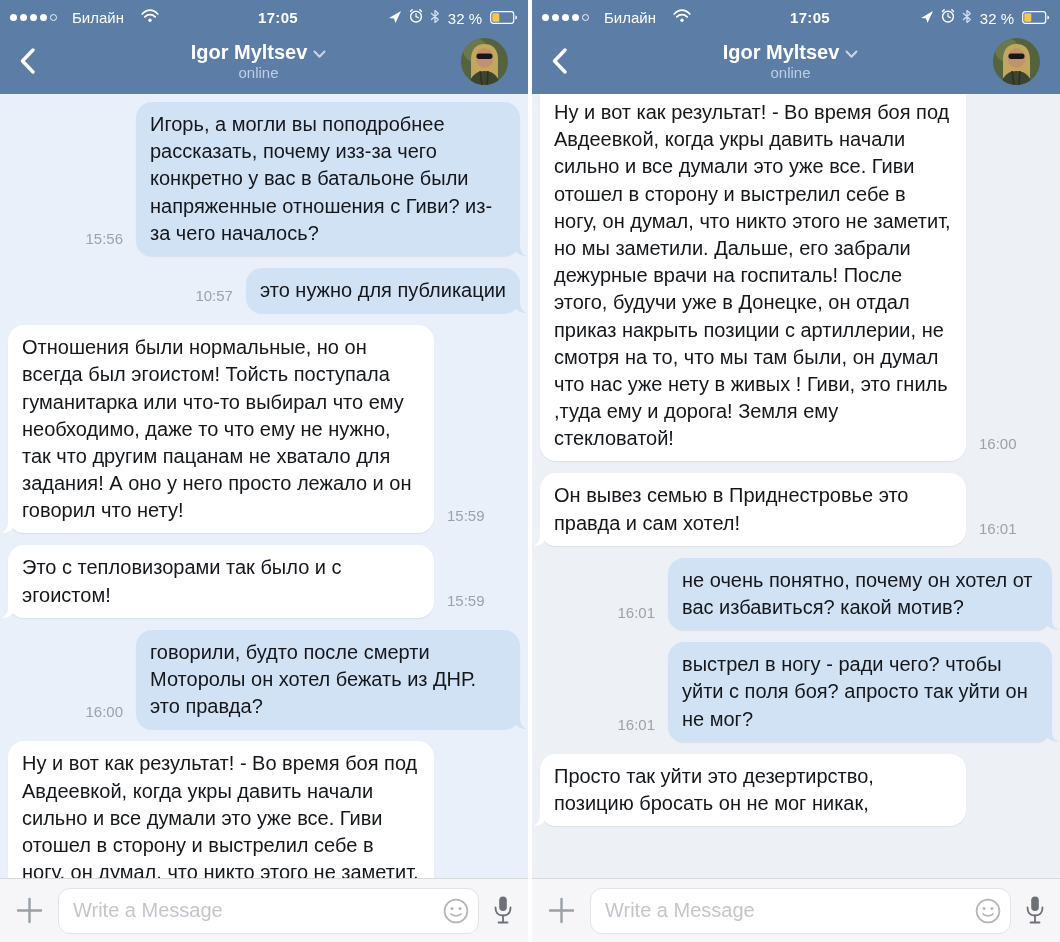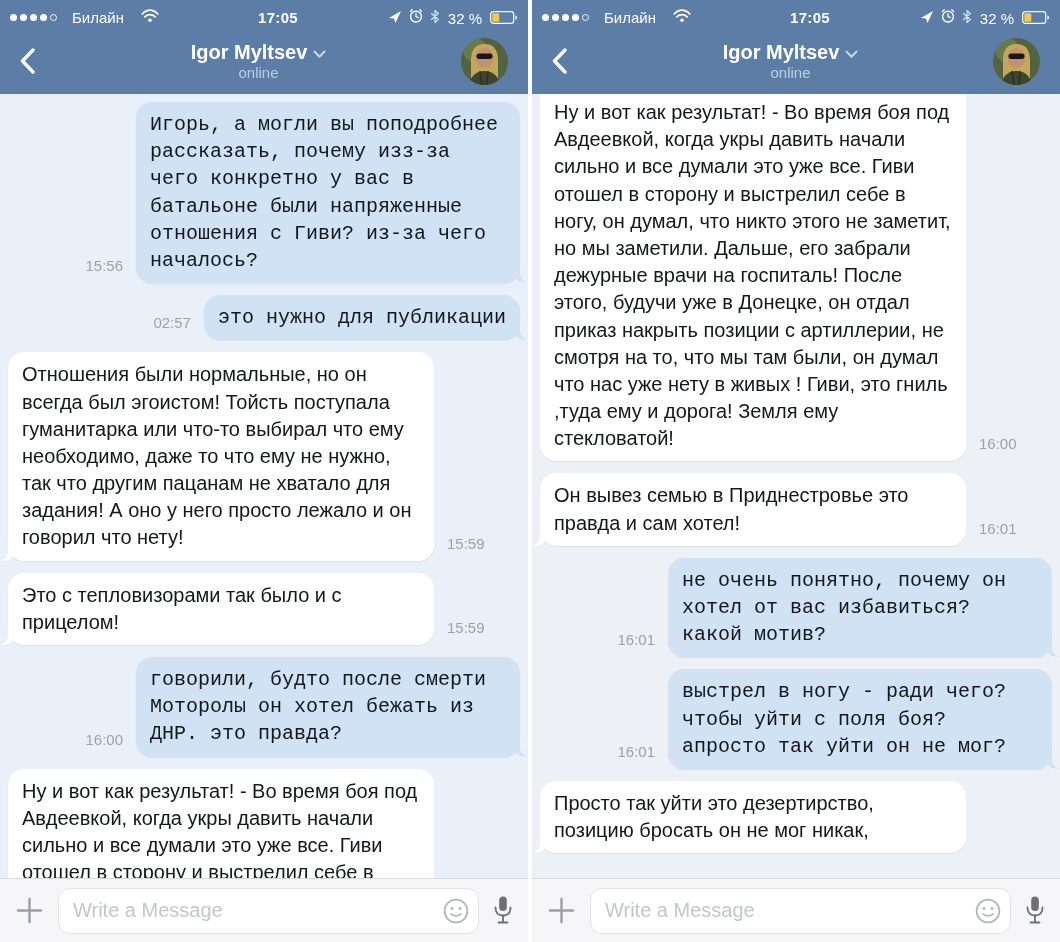--- a/index.html
+++ b/index.html
@@ -31,21 +31,21 @@
 
   
   .chat{flex:1 1 auto;overflow:hidden;padding:8px 8px 0;display:flex;flex-direction:column;gap:12px;background:var(--chat-bg);}
   .msg-row{display:flex;align-items:flex-end;flex:0 0 auto;}
   .msg-row.out{justify-content:flex-end;}
   .time{font-size:15px;color:var(--ts);flex:0 0 auto;padding-bottom:9px;}
   .msg-row.out .time{margin-right:13px;}
   .msg-row.in .time{margin-left:13px;}
   .bubble{position:relative;padding:9px 14px;font-size:20px;line-height:1.36;border-radius:16px;color:#14171b;word-wrap:break-word;}
   .bubble .btext{position:relative;z-index:2;display:block;}
-  .bubble.out{background:var(--out);max-width:356px;box-shadow:0 1px 1px rgba(70,90,120,.10);font-family:Liberation Mono, monospace;}
+  .bubble.out{background:var(--out);max-width:356px;box-shadow:0 1px 1px rgba(70,90,120,.10);}
   .bubble.in{background:var(--in);max-width:398px;box-shadow:0 1px 1px rgba(70,90,120,.10);}
   
   .bubble.in::after{content:"";position:absolute;left:-6px;bottom:0;width:14px;height:17px;background:inherit;border-bottom-right-radius:14px;z-index:0;}
   .bubble.in::before{content:"";position:absolute;left:-12px;bottom:-1px;width:12px;height:20px;background:var(--chat-bg);border-bottom-right-radius:11px;z-index:1;}
   .bubble.out::after{content:"";position:absolute;right:-6px;bottom:0;width:14px;height:17px;background:inherit;border-bottom-left-radius:14px;z-index:0;}
   .bubble.out::before{content:"";position:absolute;right:-12px;bottom:-1px;width:12px;height:20px;background:var(--chat-bg);border-bottom-left-radius:11px;z-index:1;}
   
   .phone.right .chat .msg-row:first-child .bubble{margin-top:-12px;border-top-left-radius:0;border-top-right-radius:0;}
   .phone.right .chat .msg-row:first-child .bubble::after{display:none;}
   .phone.right .chat .msg-row:first-child .bubble::before{display:none;}
@@ -134,34 +134,34 @@
     </div>
 
     <div class="chat">
         <div class="msg-row out">
           <span class="time">15:56</span>
           <div class="bubble out">
             <span class="btext">Игорь, а могли вы поподробнее рассказать, почему изз-за чего конкретно у вас в батальоне были напряженные отношения с Гиви? из-за чего началось?</span>
           </div>
         </div>
         <div class="msg-row out">
-          <span class="time">02:57</span>
+          <span class="time">10:57</span>
           <div class="bubble out">
             <span class="btext">это нужно для публикации</span>
           </div>
         </div>
         <div class="msg-row in">
           <div class="bubble in">
             <span class="btext">Отношения были нормальные, но он всегда был эгоистом! Тойсть поступала гуманитарка или что-то выбирал что ему необходимо, даже то что ему не нужно, так что другим пацанам не хватало для задания! А оно у него просто лежало и он говорил что нету!</span>
           </div>
           <span class="time">15:59</span>
         </div>
         <div class="msg-row in">
           <div class="bubble in">
-            <span class="btext">Это с тепловизорами так было и с прицелом!</span>
+            <span class="btext">Это с тепловизорами так было и с эгоистом!</span>
           </div>
           <span class="time">15:59</span>
         </div>
         <div class="msg-row out">
           <span class="time">16:00</span>
           <div class="bubble out">
             <span class="btext">говорили, будто после смерти Моторолы он хотел бежать из ДНР. это правда?</span>
           </div>
         </div>
         <div class="msg-row in">

